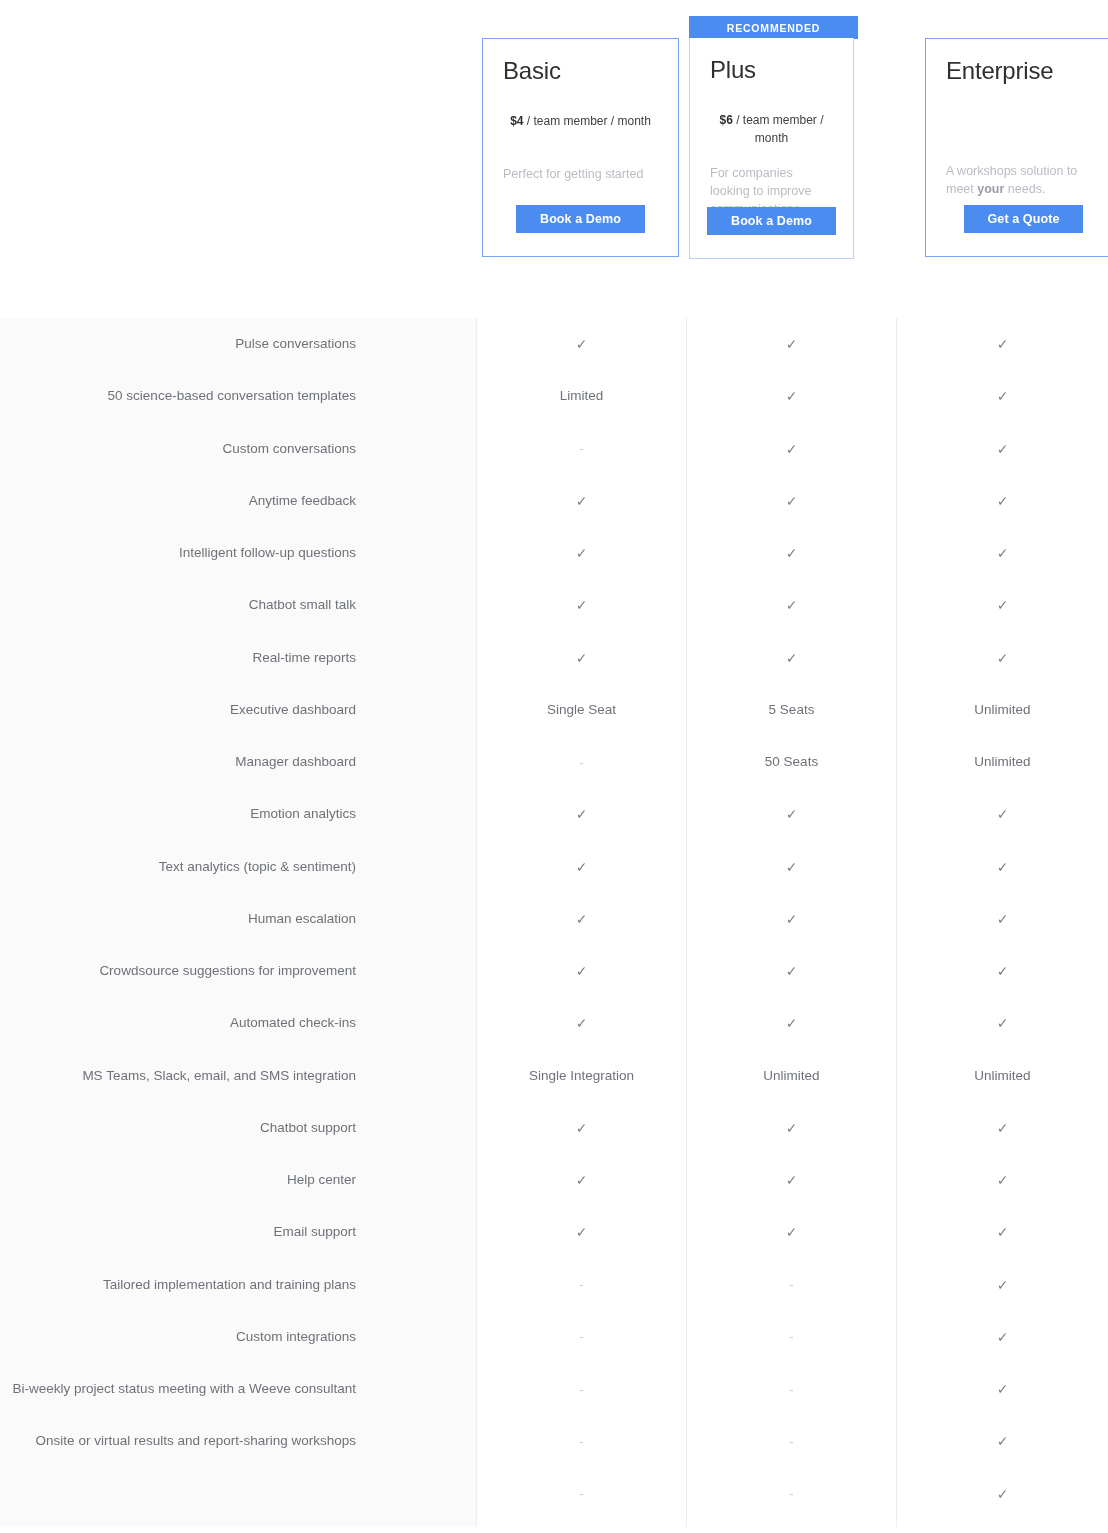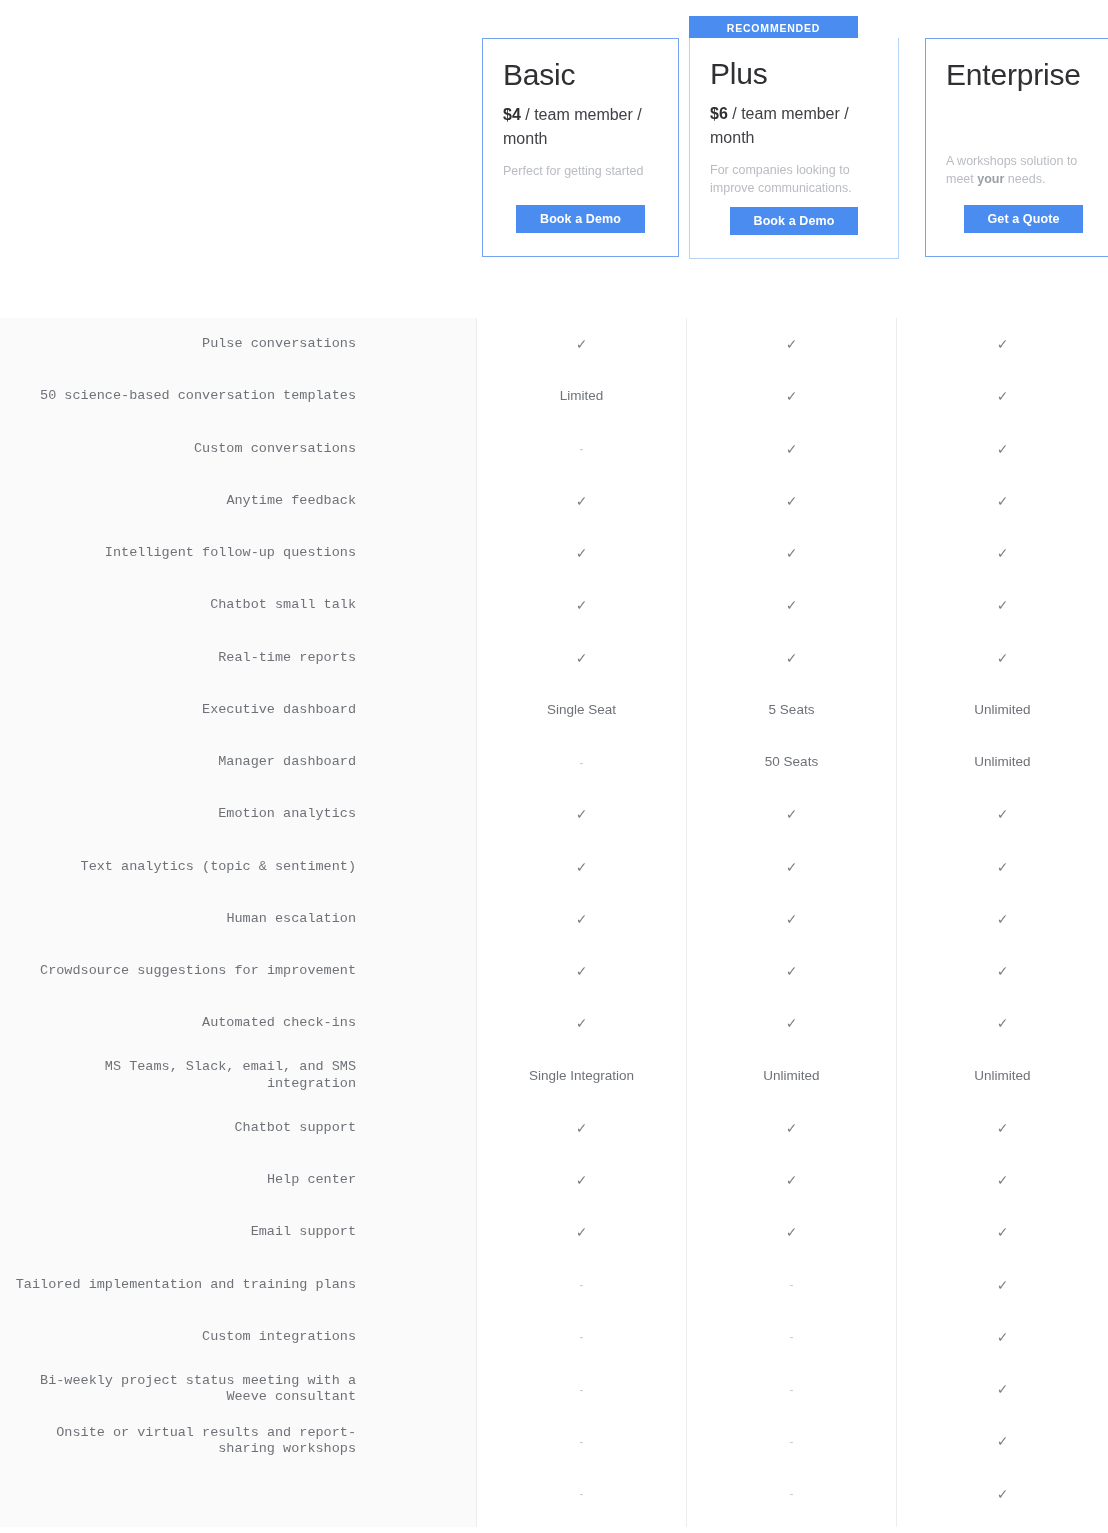--- a/index.html
+++ b/index.html
@@ -35,21 +35,21 @@
     border: 1px solid #74a4f2;
     top: 38px;
     height: 219px;
   }
 
   .plan-card.basic      { left: 482px; width: 197px; }
   .plan-card.enterprise { left: 925px; width: 197px; }
 
   .plan-card.plus {
     left: 689px;
-    width: 210px;
+    width: 165px;
     top: 38px;
     height: 221px;
     border: 1px solid #b9d2f8;
     border-top: none;
   }
 
   .recommended-badge {
     position: absolute;
     left: 689px;
     top: 16px;
@@ -65,35 +65,36 @@
     justify-content: center;
   }
 
   .plan-inner {
     padding: 19px 20px 0 20px;
     height: 100%;
     position: relative;
   }
 
   .plan-name {
-    font-size: 30px;
+    font-size: 24px;
     font-weight: 300;
     color: #2f3033;
     letter-spacing: -0.2px;
     line-height: 1.1;
-    margin-bottom: 12px;
+    margin-bottom: 29px;
   }
 
   .plan-price {
-    font-size: 16px;
+    font-size: 12px;
     color: #3f4145;
     line-height: 1.48;
     font-weight: 400;
     margin-bottom: 13px;
     min-height: 40px;
+    text-align: center;
   }
   .plan-price .amount { font-weight: bold; color: #2f3033; }
 
   .plan-desc {
     font-size: 12.5px;
     color: #b9bcc2;
     line-height: 1.42;
     font-weight: 400;
   }
   .plan-desc b { color: #9a9ea6; font-weight: bold; }
@@ -156,21 +157,20 @@
     text-align: center;
     padding: 0 10px;
     line-height: 1.2;
   }
 
   .col-features .cell {
     justify-content: flex-end;
     text-align: right;
     padding-right: 120px;
     color: #6e7278;
-    font-family: Liberation Mono, monospace;
   }
 
   .check {
     font-size: 14px;
     color: #7b7f86;
     line-height: 1;
   }
 
   .dash {
     font-size: 13px;

